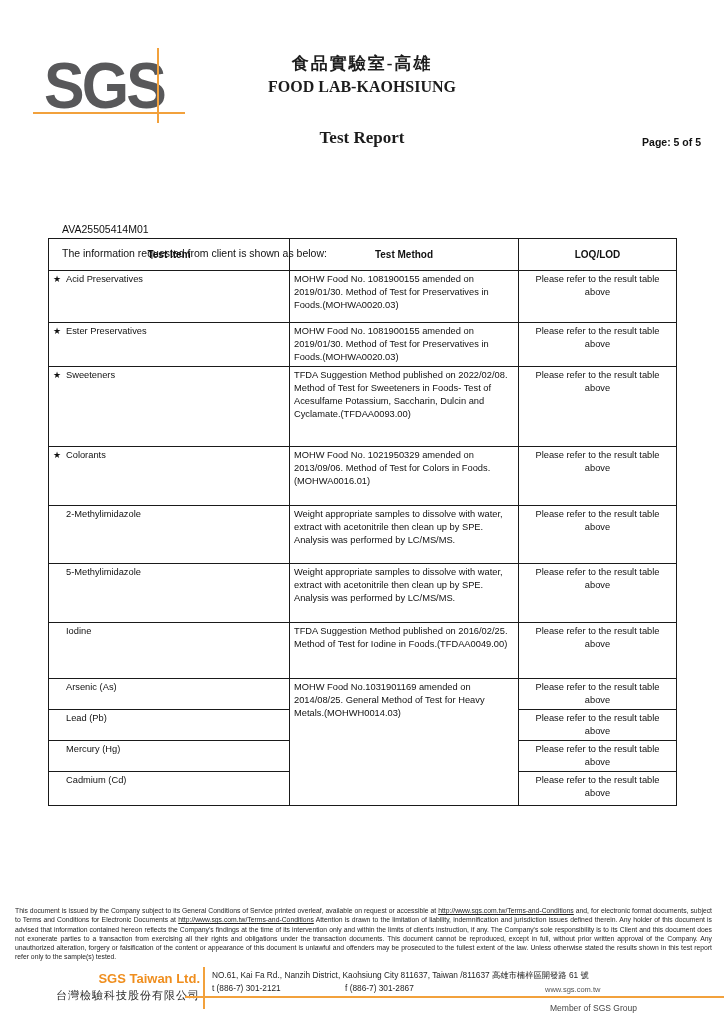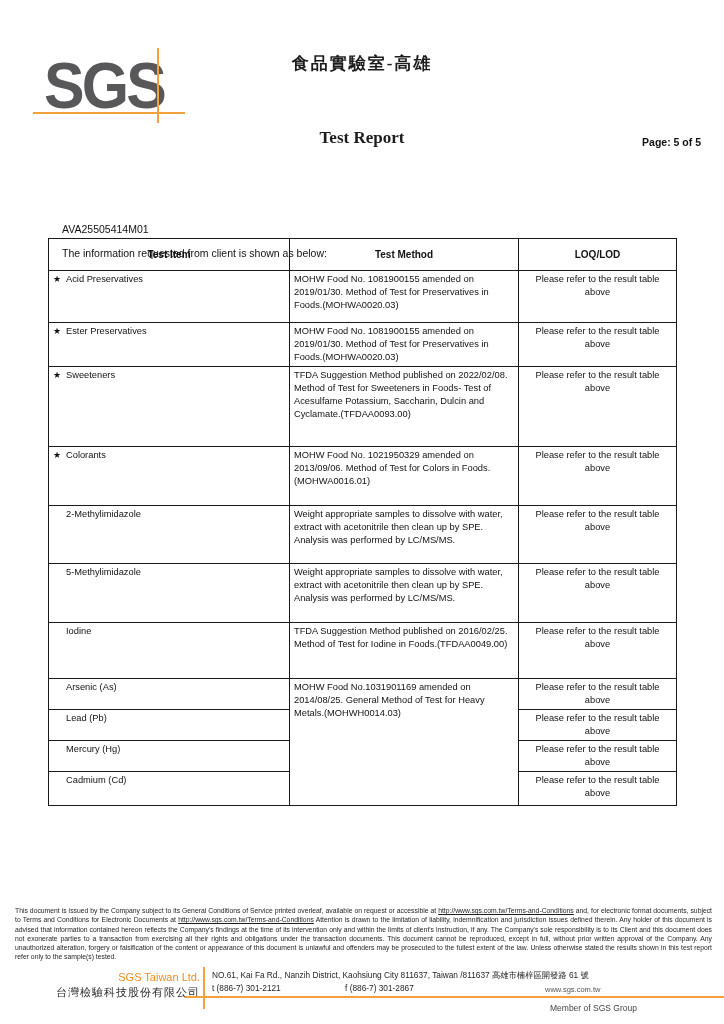--- a/index.html
+++ b/index.html
@@ -57,41 +57,42 @@
   .rh80 { height: 80px; margin-top: 30px; } .rh59 { height: 59px; } .rh58 { height: 58px; }
   .rh56 { height: 56px; } .rh30 { height: 30px; } .rh31 { height: 31px; } .rh34 { height: 34px; }
 
   
   .disclaimer {
     position: absolute; left: 15px; top: 906px; width: 697px;
     font-size: 6.8px; line-height: 9.3px; text-align: justify; color: #1e1e1e;
   }
   .disclaimer .link { text-decoration: underline; }
   .company-block { position: absolute; left: 40px; top: 971px; width: 160px; text-align: right; }
-  .company-en { font-size: 11px; font-weight: normal; color: #ef8e1e; }
+  .company-en { font-size: 13px; font-weight: bold; color: #ef8e1e; }
   .company-zh { font-size: 11px; font-family: "Liberation Serif", serif; letter-spacing: 1px; color: #2a2a2a; margin-top: 2px; }
   .footer-vline { position: absolute; left: 203px; top: 967px; width: 2px; height: 42px; background: #f2a13c; }
   .addr-block { position: absolute; left: 212px; top: 969px; width: 420px; font-size: 8.3px; color: #1e1e1e; line-height: 13px; }
   .phones span { display: inline-block; }
   .phone-fax { margin-left: 62px; }
   .website { position: absolute; left: 545px; top: 985px; font-size: 7.5px; color: #555; }
   .footer-hline { position: absolute; left: 185px; top: 996px; width: 539px; height: 2px; background: #f2a13c; }
   .member { position: absolute; left: 550px; top: 1003px; font-size: 8.5px; color: #444; }
 </style>
 </head>
 <body>
 
 <div class="page">
 
   <div>
     <span class="logo-text">SGS</span>
     <span class="logo-vline"></span>
     <span class="logo-hline"></span>
   </div>
   <div class="title-line t-zh1">食品實驗室-高雄</div>
+  <div class="title-line t-en1">FOOD LAB-KAOHSIUNG</div>
   <div class="title-line t-en2">Test Report</div>
   <div class="page-indicator">Page: 5 of 5</div>
 
   <div class="intro-heading">The information requested from client is shown as below:</div>
   <div class="sample-number">AVA25505414M01</div>
 
   <table class="doc-table">
     <colgroup>
         <col class="col-item">
         <col class="col-method">

